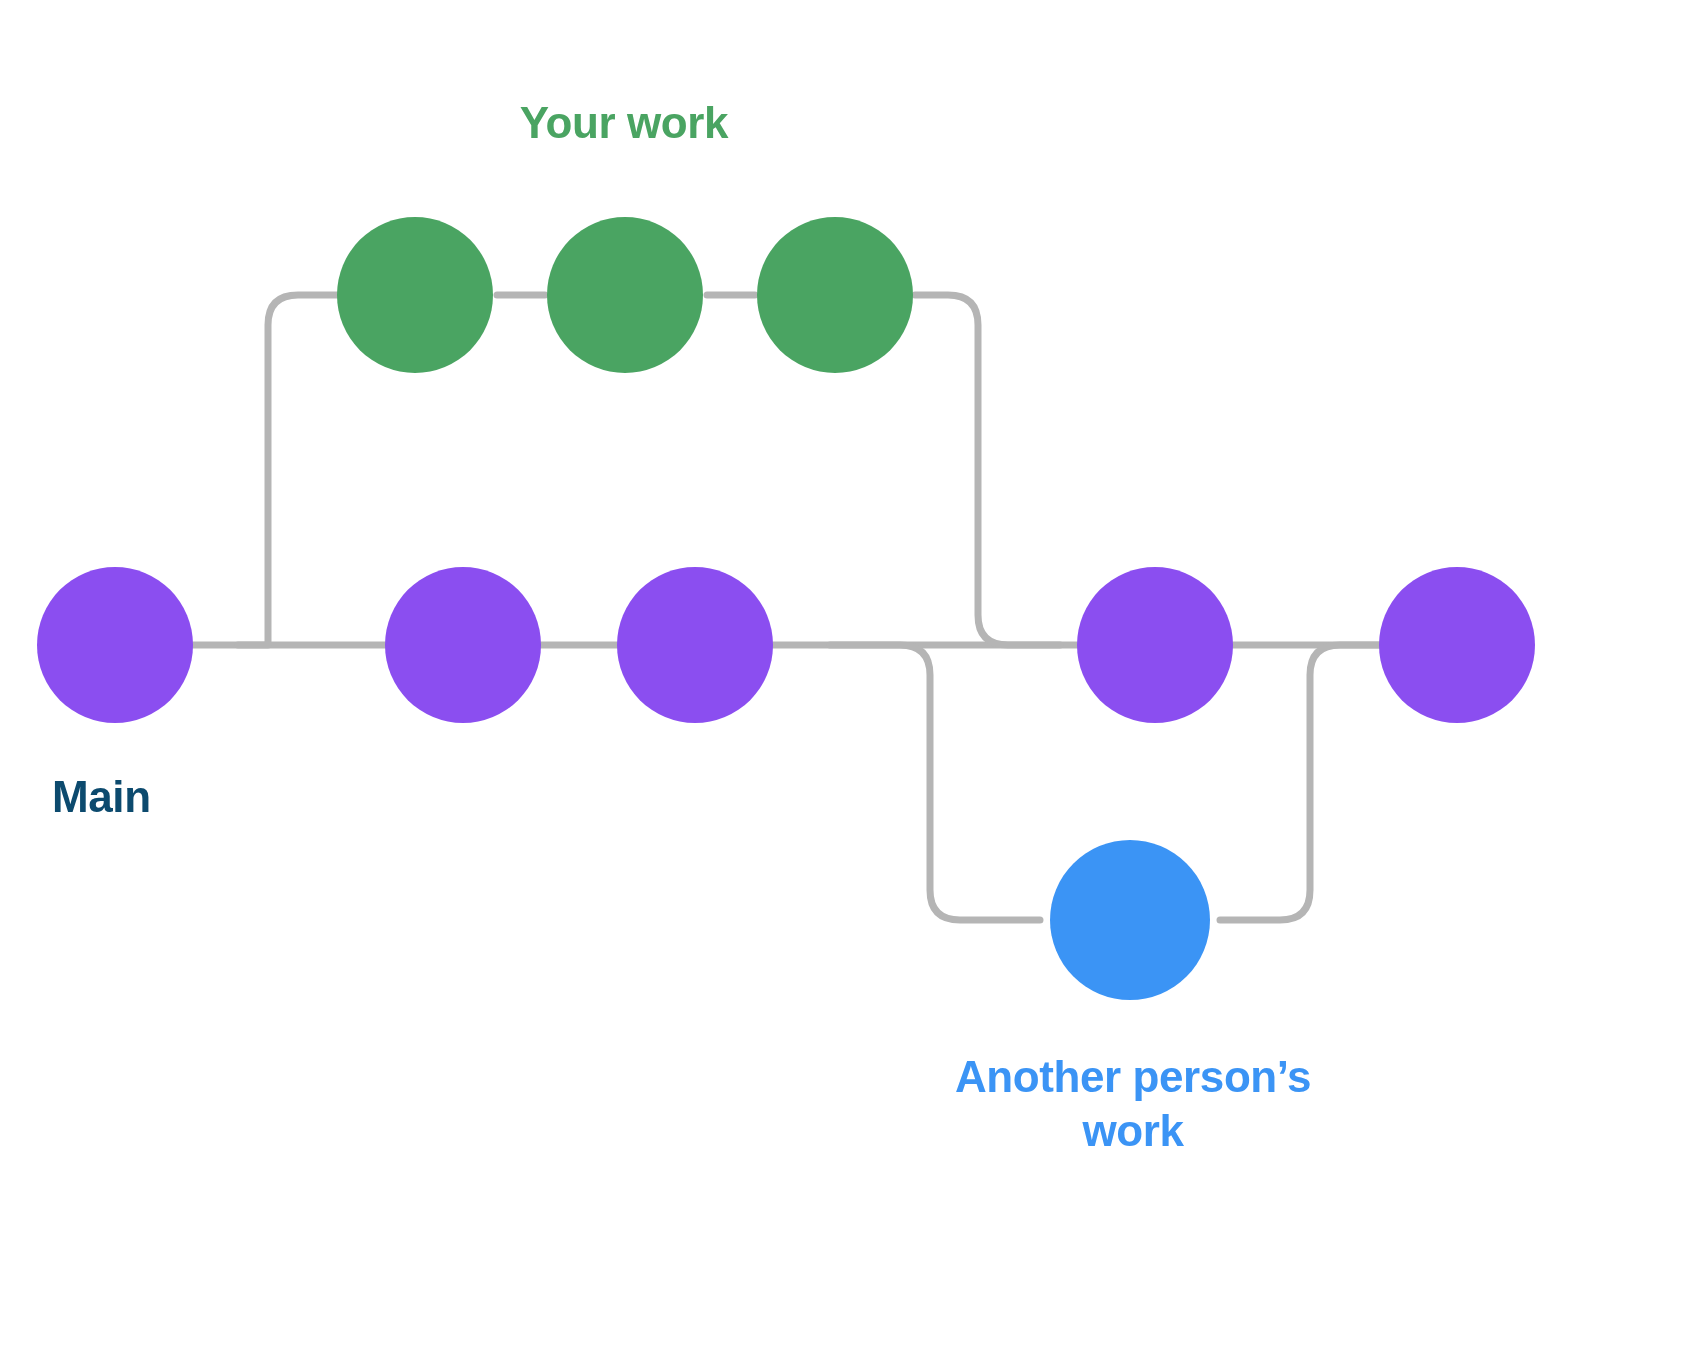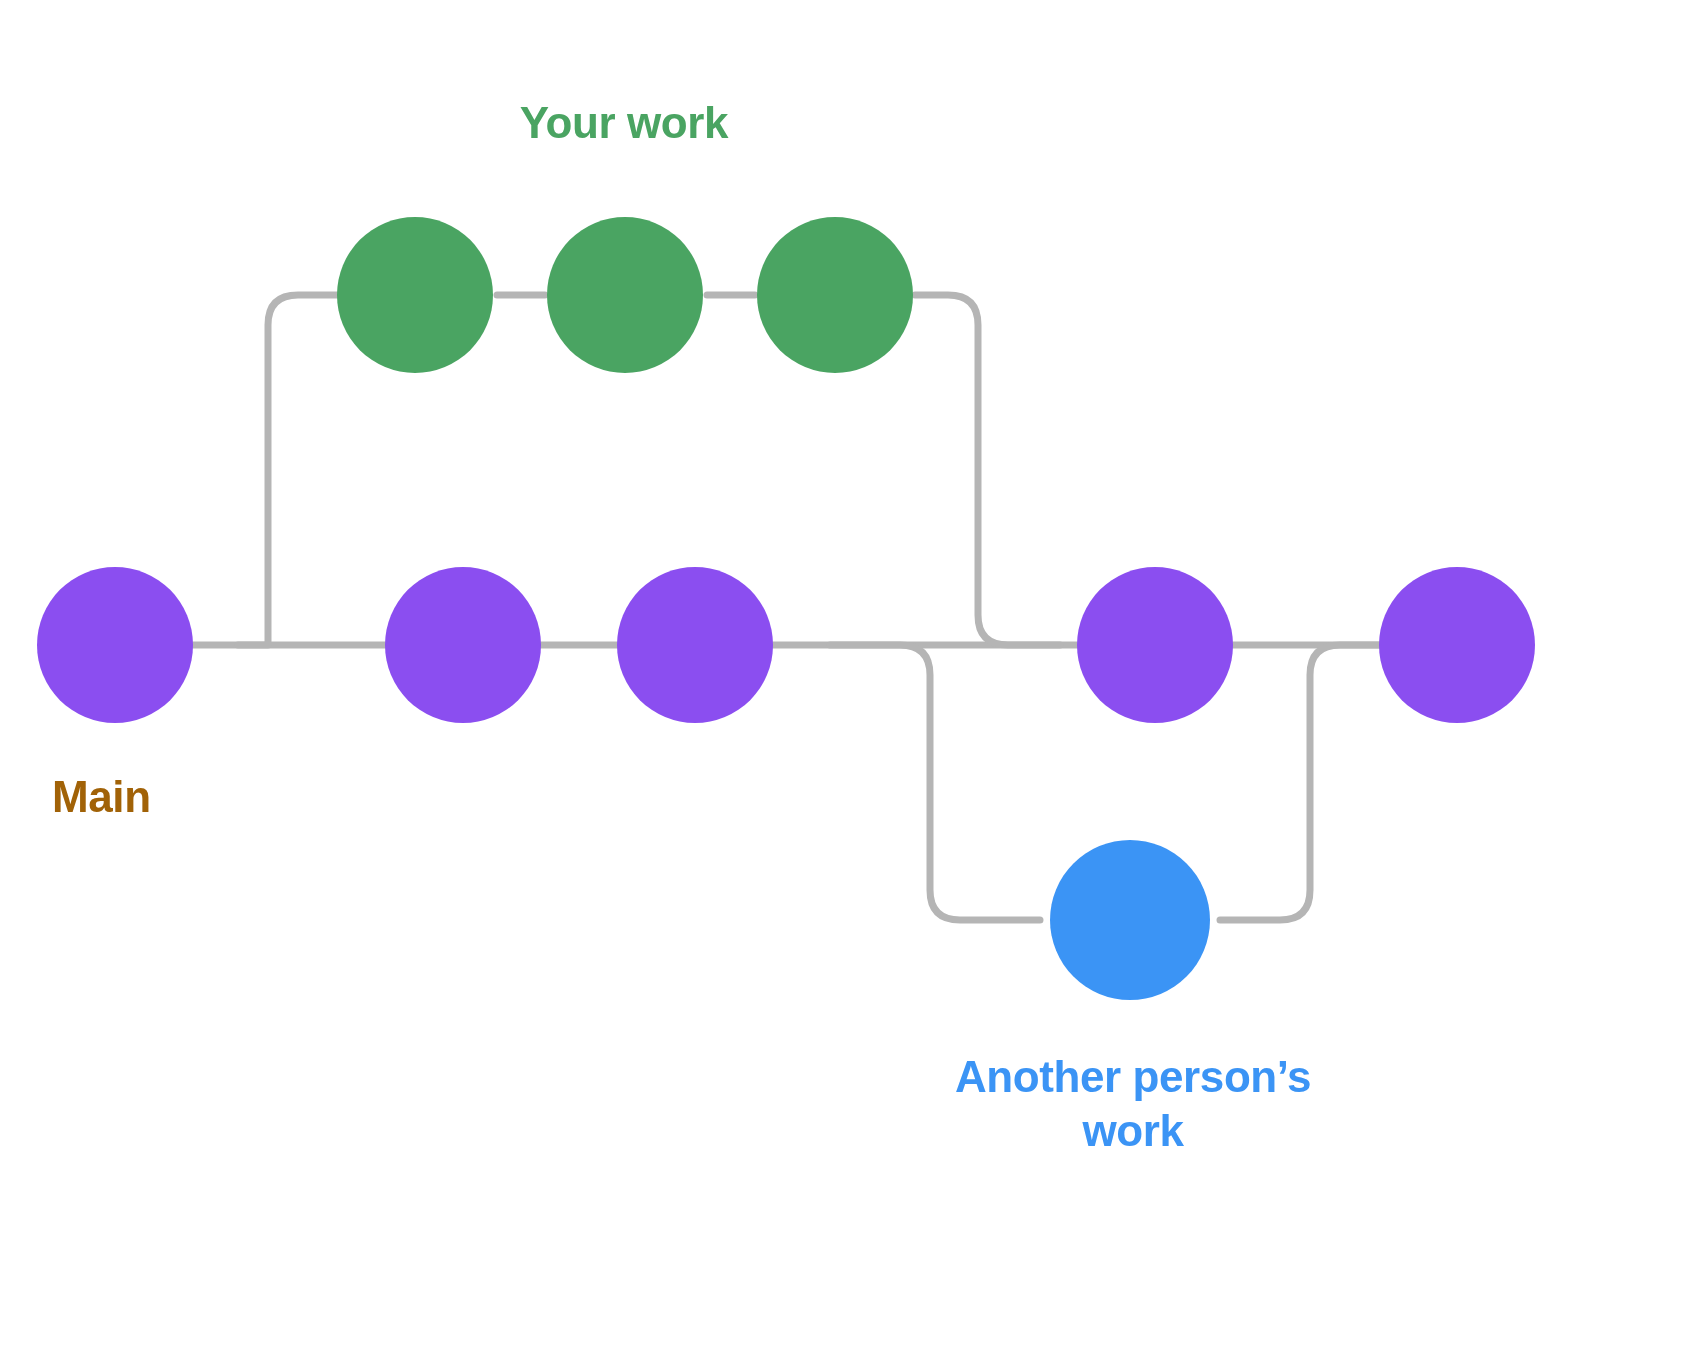--- a/index.html
+++ b/index.html
@@ -66,18 +66,18 @@
       <div class="node" style="left: 757px; top: 217px; width: 156px; height: 156px; background: rgb(74, 164, 98);"></div>
       <div class="node" style="left: 37px; top: 567px; width: 156px; height: 156px; background: rgb(139, 78, 240);"></div>
       <div class="node" style="left: 385px; top: 567px; width: 156px; height: 156px; background: rgb(139, 78, 240);"></div>
       <div class="node" style="left: 617px; top: 567px; width: 156px; height: 156px; background: rgb(139, 78, 240);"></div>
       <div class="node" style="left: 1077px; top: 567px; width: 156px; height: 156px; background: rgb(139, 78, 240);"></div>
       <div class="node" style="left: 1379px; top: 567px; width: 156px; height: 156px; background: rgb(139, 78, 240);"></div>
       <div class="node" style="left: 1050px; top: 840px; width: 160px; height: 160px; background: rgb(59, 148, 245);"></div>
     </div>
   <div id="label-layer">
       <div class="branch-label label-center" style="color: rgb(74, 164, 98); font-size: 44px; top: 96px; left: 0px; width: 100%; transform: translateX(-229px);">Your work</div>
-      <div class="branch-label label-left" style="color: #a16207; font-size: 44px; top: 770px; left: 52px;">Main</div>
+      <div class="branch-label label-left" style="color: #0c4a6e; font-size: 44px; top: 770px; left: 52px;">Main</div>
       <div class="branch-label label-center" style="color: rgb(59, 148, 245); font-size: 44px; top: 1050px; left: 0px; width: 100%; transform: translateX(280px);">Another person’s
 work</div>
     </div>
 
 </div>
 
 </body></html>

